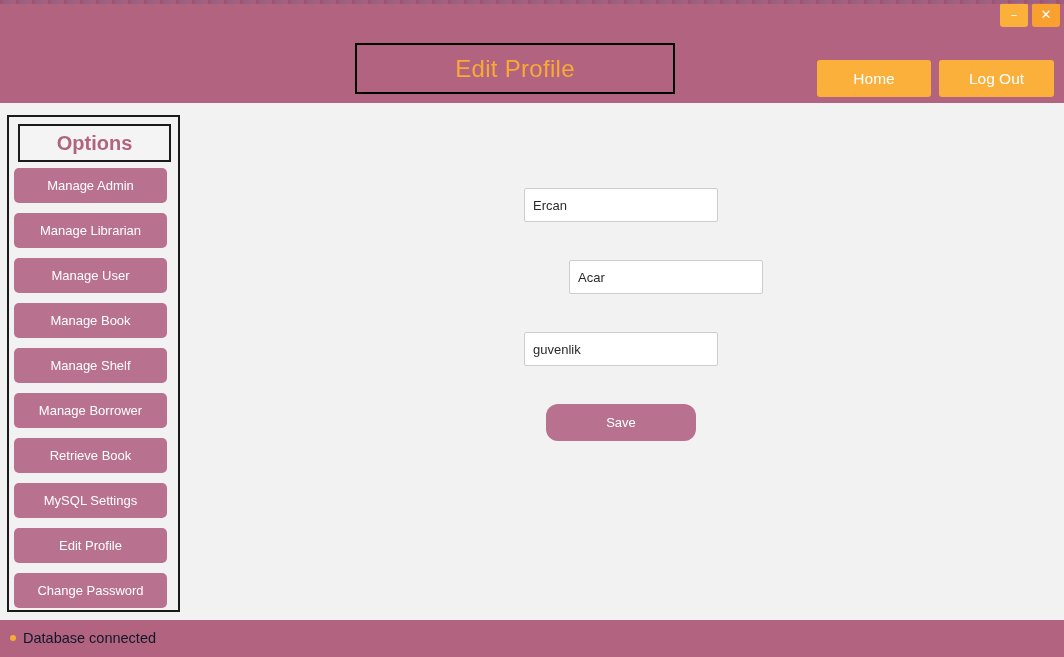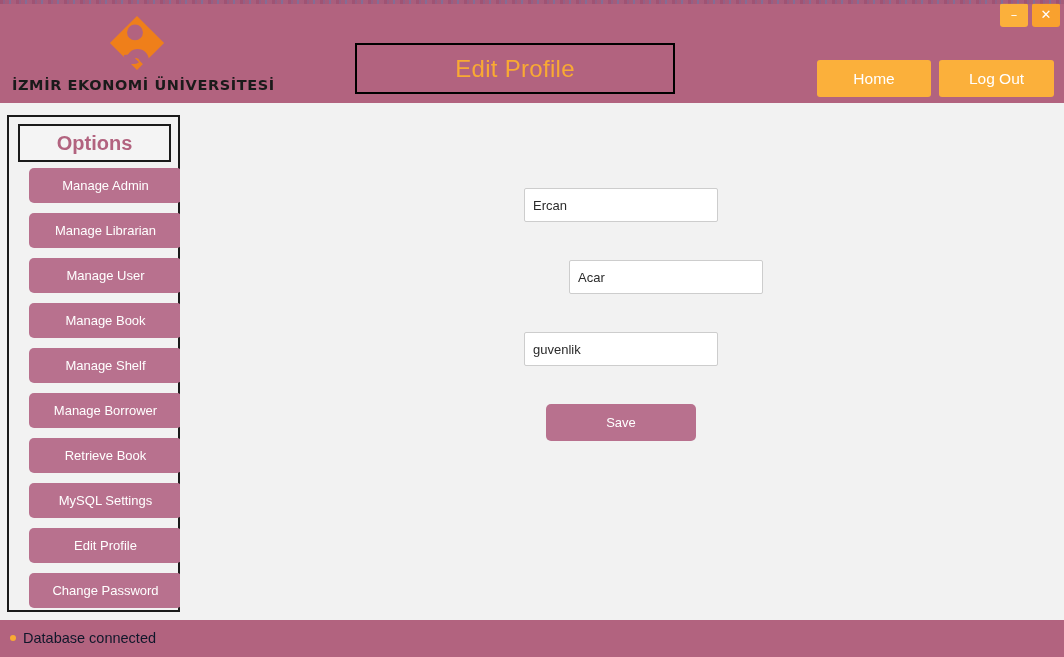--- a/index.html
+++ b/index.html
@@ -133,21 +133,21 @@
     background: #f4f4f4;
     display: flex;
     align-items: center;
     justify-content: center;
     font-size: 20px;
     font-weight: 700;
     color: #b2637f;
   }
   .side-item {
     position: absolute;
-    left: 20px;
+    left: 5px;
     width: 153px;
     height: 35px;
     background: #b8718e;
     border: none;
     border-radius: 5px;
     color: #ffffff;
     font-size: 13px;
     cursor: pointer;
     padding: 0;
     font-family: "Liberation Sans", sans-serif;
@@ -174,21 +174,21 @@
     padding: 0 8px;
     font-family: "Liberation Sans", sans-serif;
     outline: none;
   }
   .save-btn {
     position: absolute;
     left: 366px; top: 301px;
     width: 150px; height: 37px;
     background: #b8718e;
     border: none;
-    border-radius: 5px;
+    border-radius: 12px;
     color: #ffffff;
     font-size: 13px;
     cursor: pointer;
     padding: 0;
   }
 
   
   .statusbar {
     position: absolute;
     left: 0; top: 620px;
@@ -217,36 +217,20 @@
 </style>
 </head>
 <body>
 
 <div id="app">
 
   <div class="top-artifact"></div>
 
   <div class="header">
 
-    <div class="logo-wrap">
-      <svg class="logo-mark" viewBox="0 0 100 100">
-        <defs>
-          <mask id="figmask">
-            <rect x="0" y="0" width="100" height="100" fill="#fff"></rect>
-            <circle cx="47" cy="34" r="12" fill="#000"></circle>
-            <path d="M34 76 a17 17 0 0 1 17 -17 a17 17 0 0 1 17 17 a17 17 0 0 1 -4 11 l-10 -10 a6 6 0 0 0 -11 -1 z" fill="#000"></path>
-            <path d="M30 68 a14 14 0 0 0 14 14 a14 14 0 0 0 9 -3 l-12 -12 z" fill="#000"></path>
-          </mask>
-        </defs>
-        <g mask="url(#figmask)">
-          <rect x="21" y="21" width="58" height="58" transform="rotate(45 50 50)" fill="#ef7f1a"></rect>
-        </g>
-      </svg>
-      <div class="logo-text">İZMİR EKONOMİ ÜNİVERSİTESİ</div>
-    </div>
 
     <div class="title-box">
       <div class="title-text">Edit Profile</div>
     </div>
 
     <button class="winbtn min">–</button>
     <button class="winbtn close">✕</button>
 
     <button class="navbtn home">Home</button>
     <button class="navbtn logout">Log Out</button>

